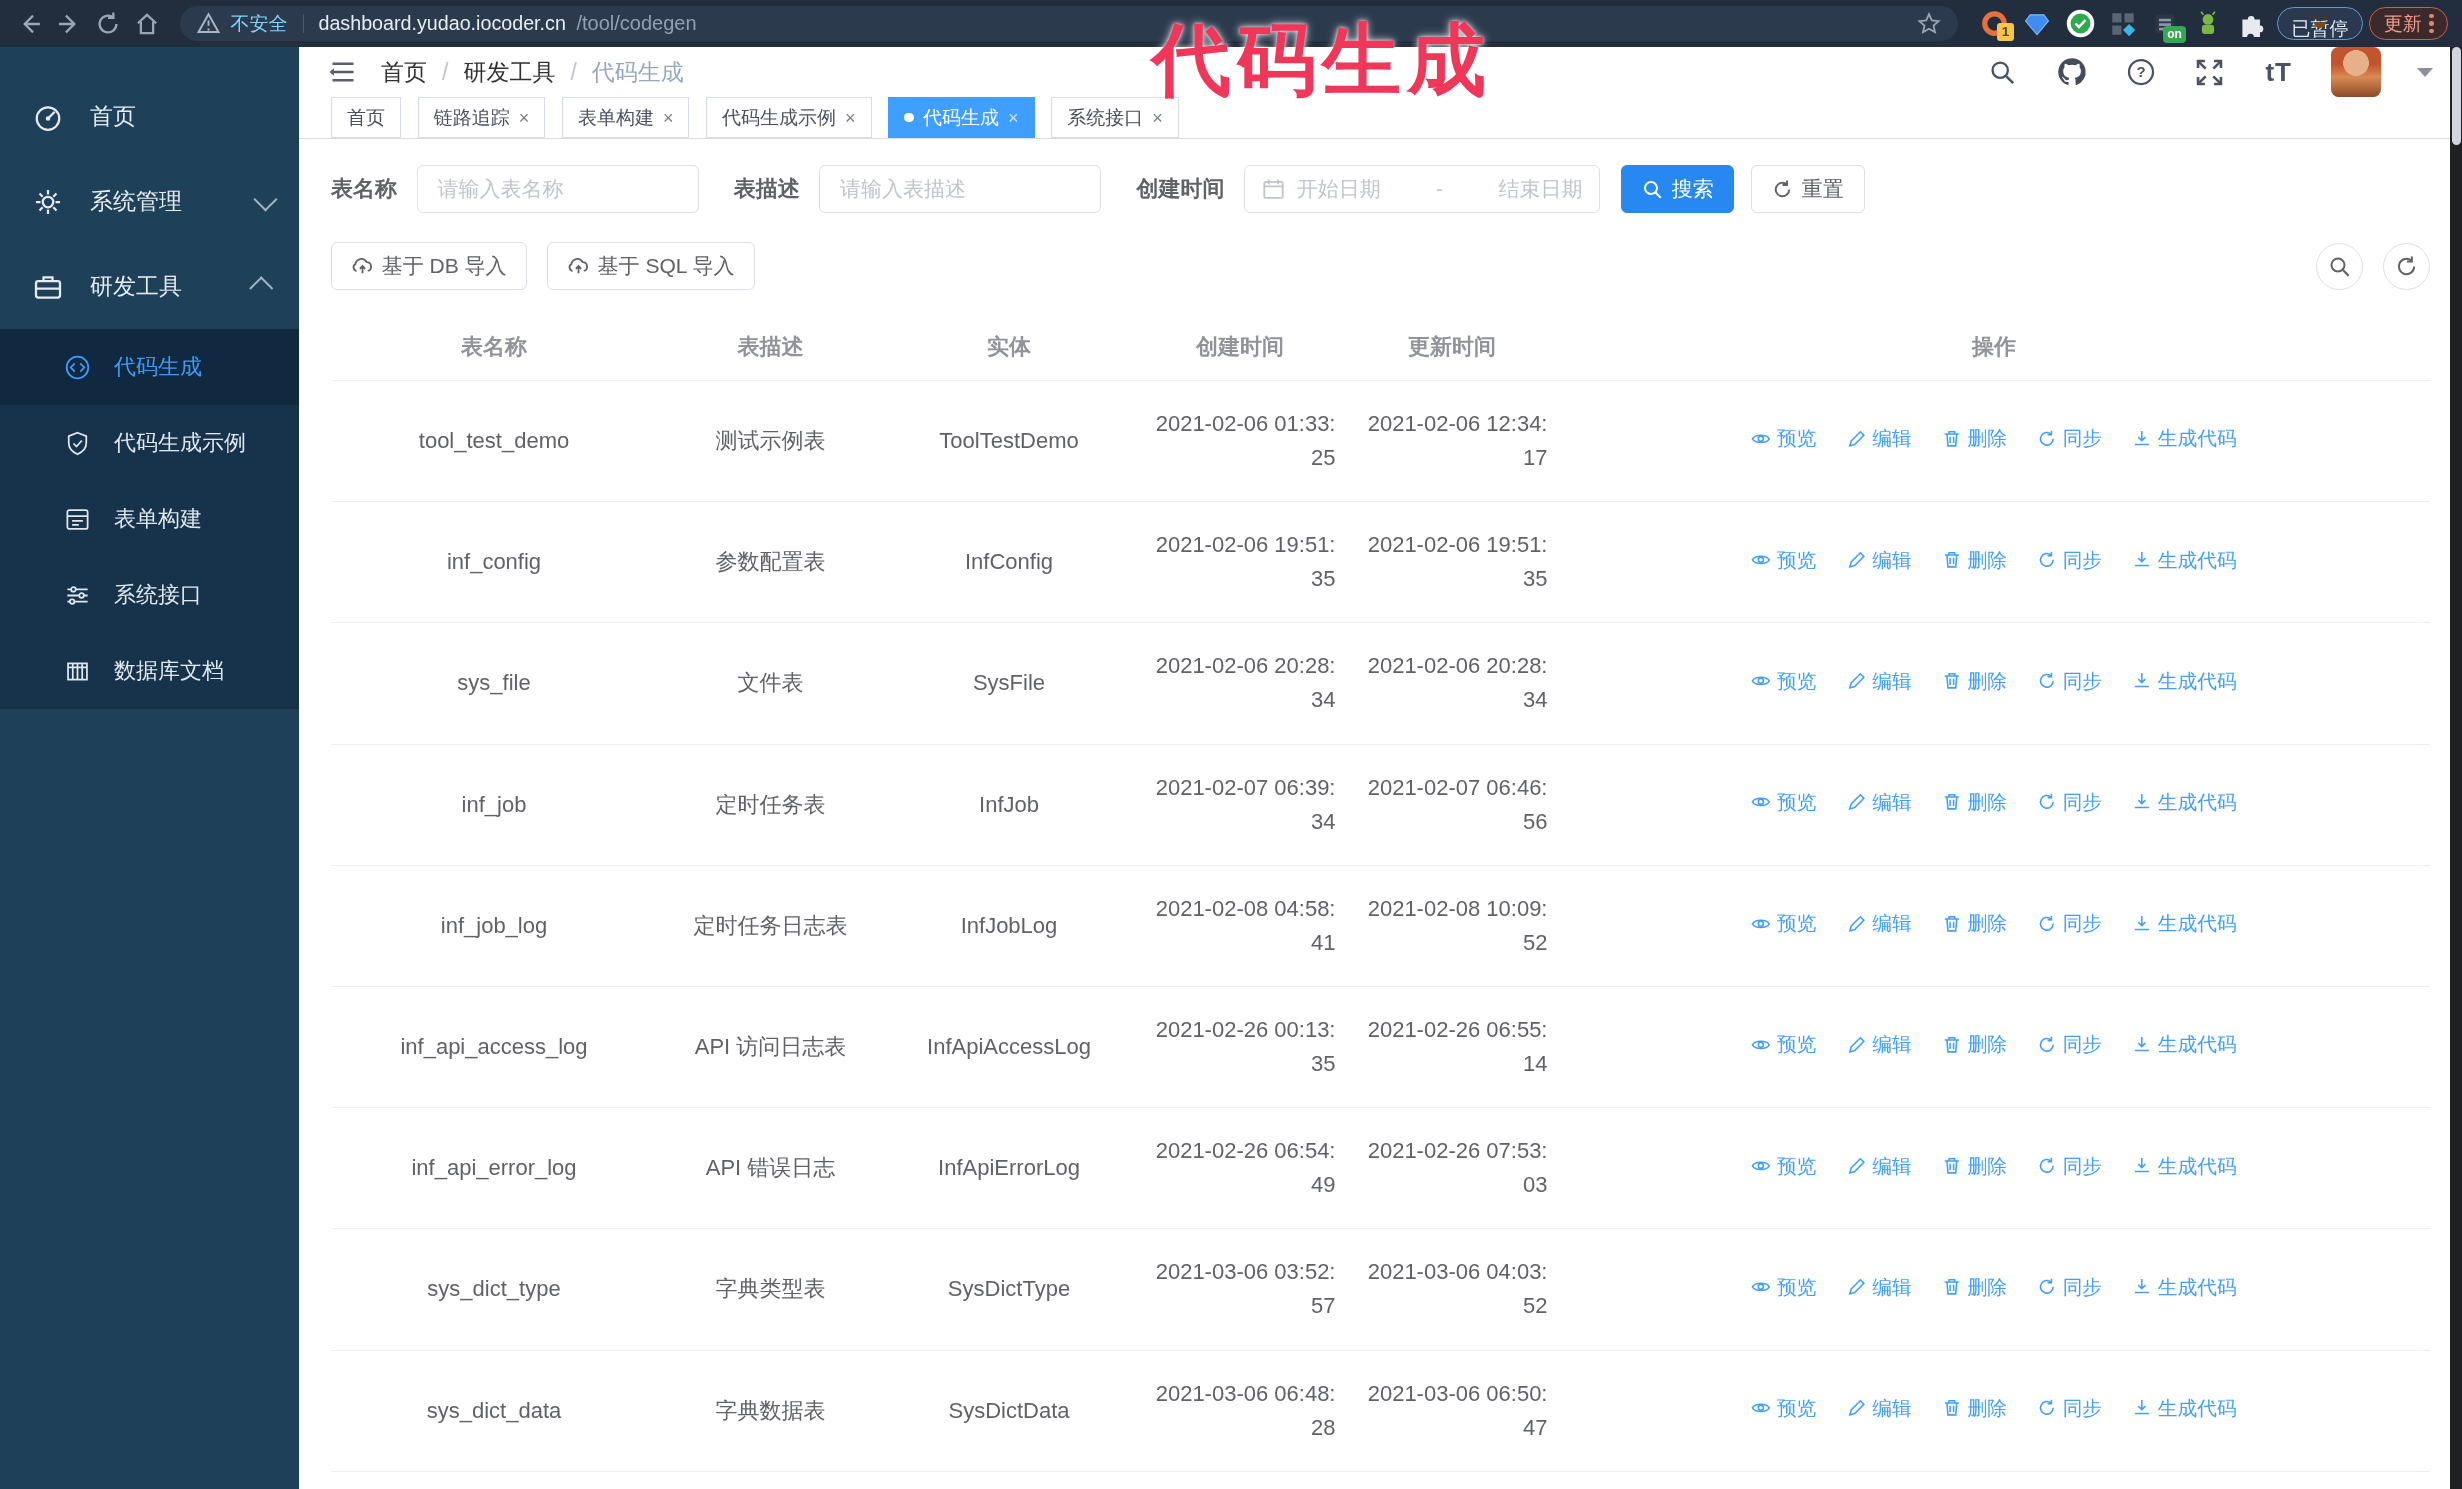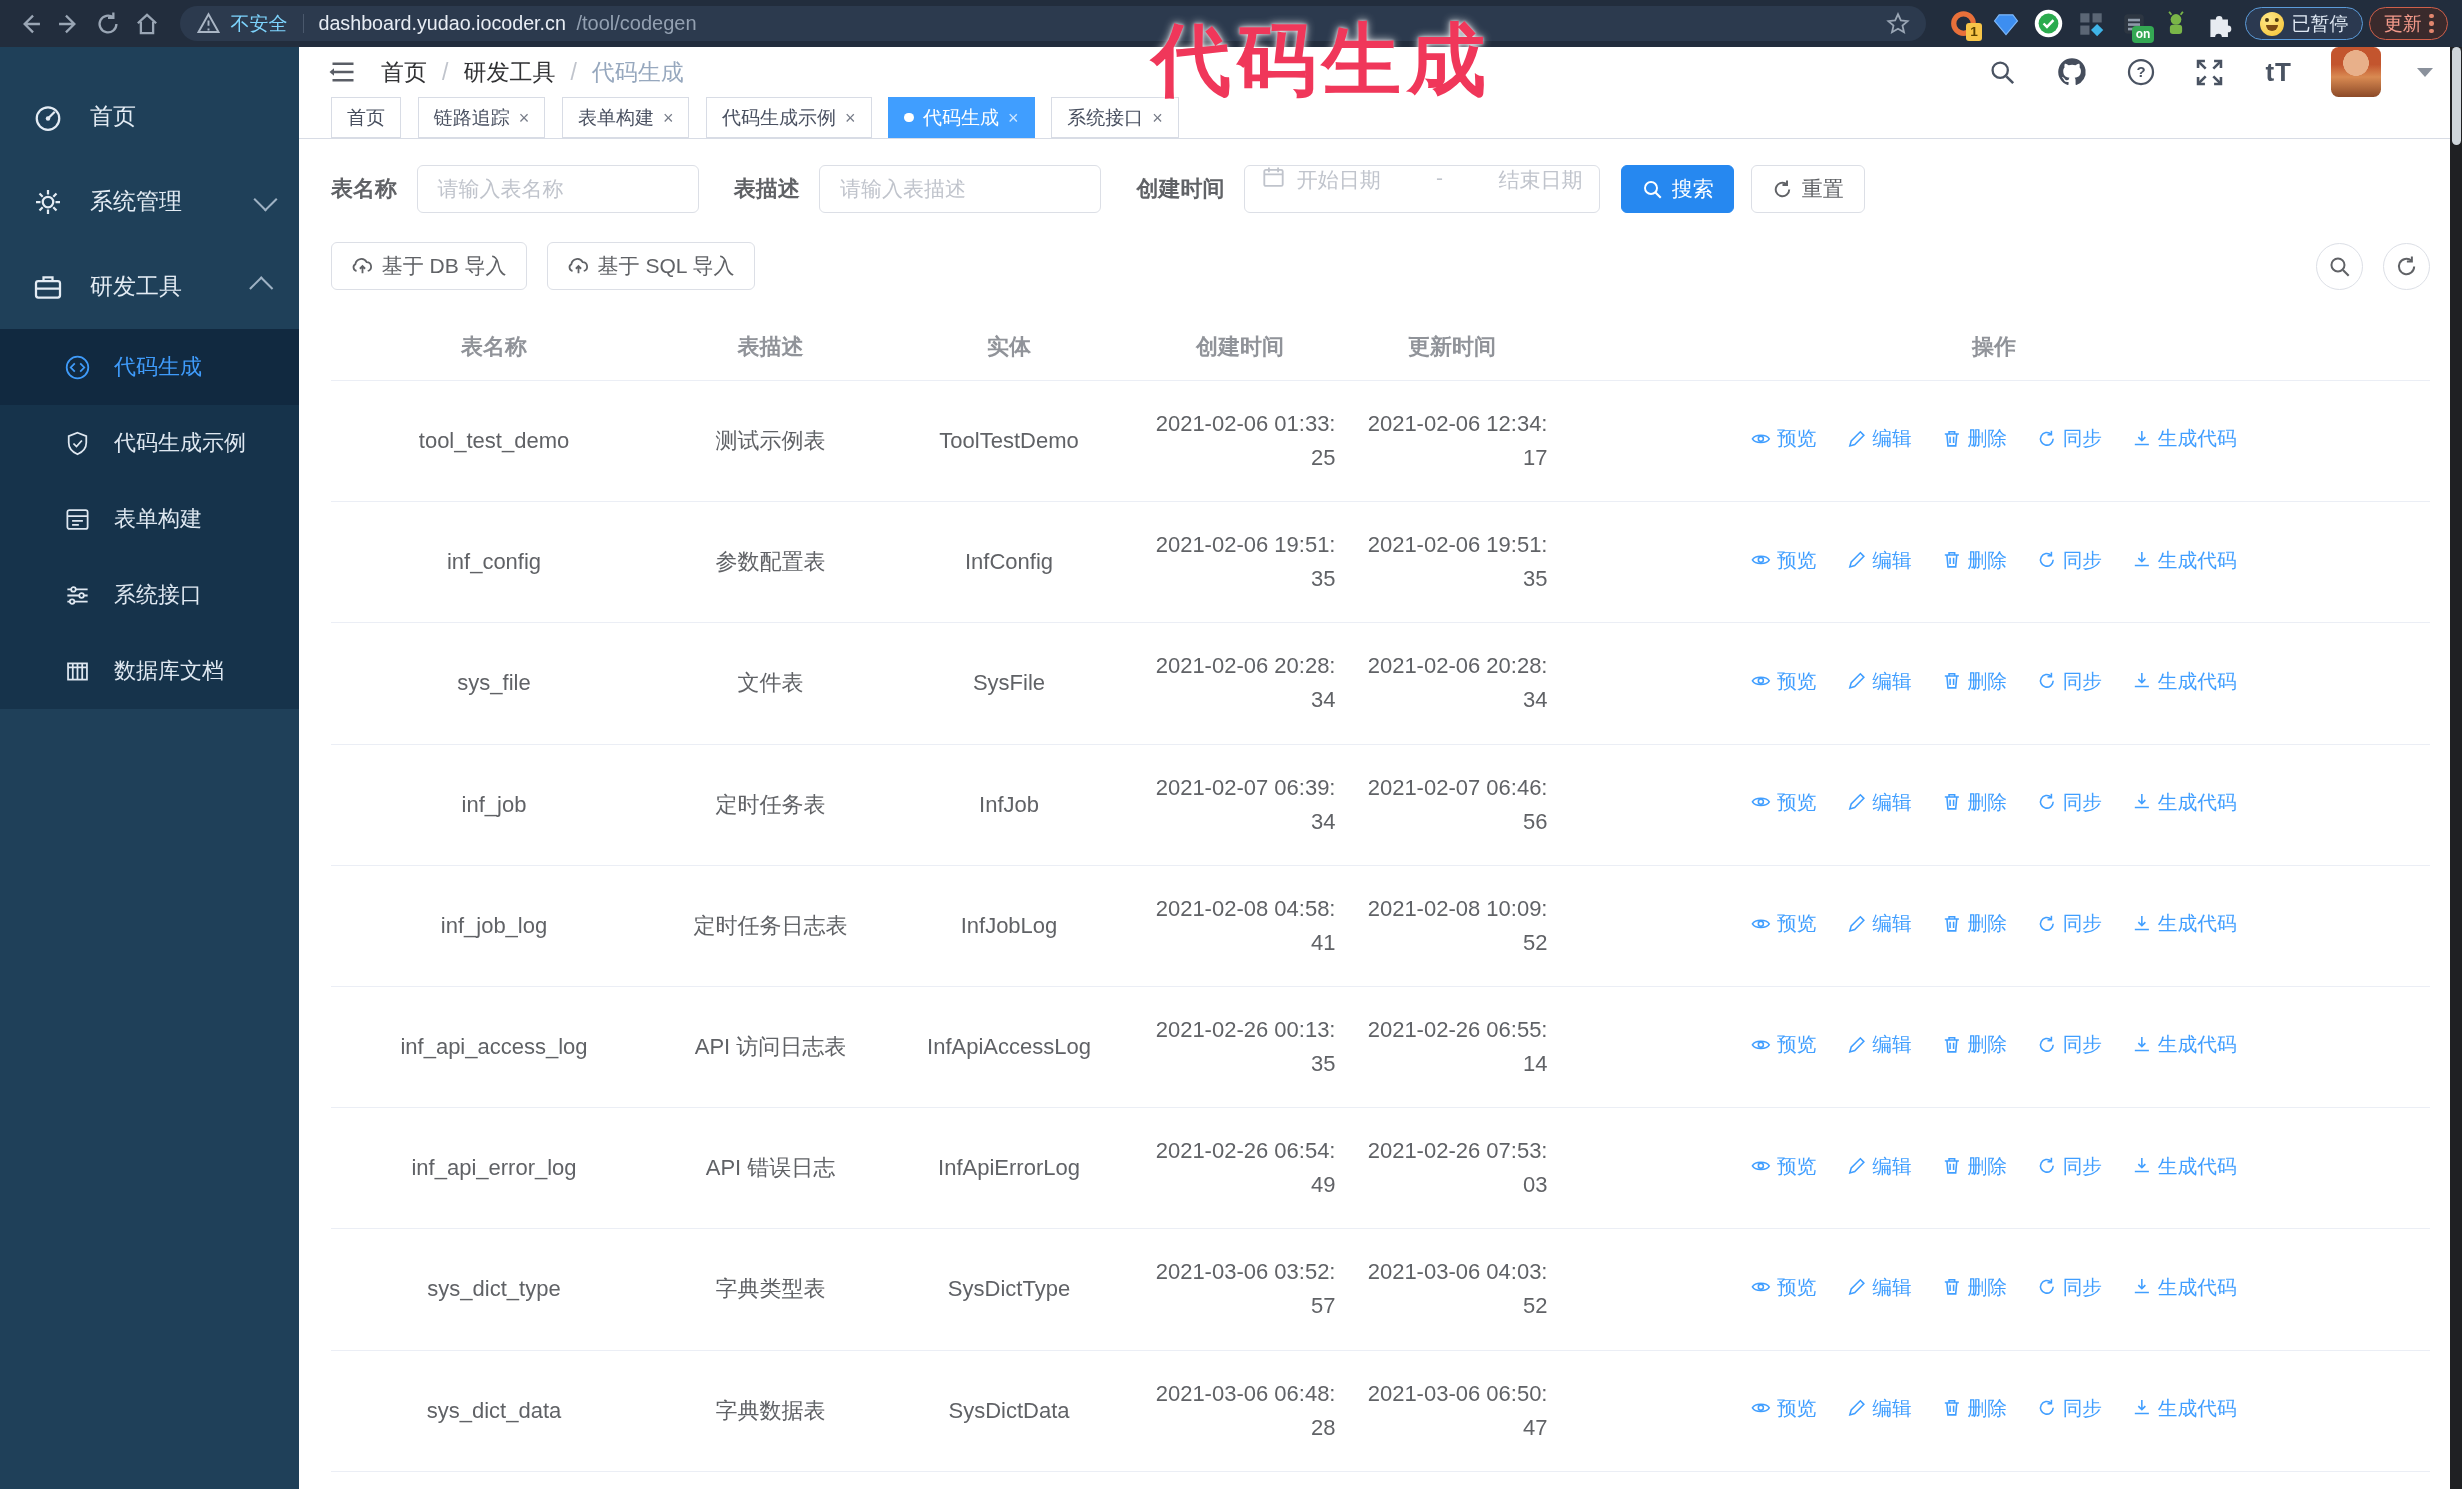--- a/index.html
+++ b/index.html
@@ -11,21 +11,21 @@
   .chrome { position:absolute; top:0; left:0; width:2462px; height:47px; background:#222d3d; display:flex; align-items:center; padding:0 13.6px; gap:6px; z-index:5; }
   .chrome .navbtn { width:33px; height:33px; border-radius:50%; display:flex; align-items:center; justify-content:center; flex-shrink:0; }
   .omnibox { flex:1; height:35px; margin:0 10.6px; background:#2c3a4e; border-radius:17.4px; display:flex; align-items:center; padding:0 16.7px; gap:10.6px; min-width:0; }
   .omnibox .sec-label { color:#7dd3fc; font-size:19px; }
   .omnibox .divider { width:0.8px; height:19.7px; background:#4a586c; margin:0 4.5px; }
   .omnibox .host { color:#e8edf4; font-size:19.7px; }
   .omnibox .path { color:#93a0b1; font-size:20px; }
   .omnibox .spacer { flex:1; }
   .ext-row { display:flex; align-items:center; gap:13.6px; padding:0 6px; }
   .pill { height:33px; border-radius:16.7px; display:flex; align-items:center; gap:7.6px; padding:0 13.6px; font-size:19px; }
-  .pill.paused { border:1.5px solid #5b9bd9; color:#dfe8f3; background:#2b3950; }
+  .pill.paused { border:1.5px solid #5b9bd9; color:#dfe8f3; background:#2b3950;flex-direction:column; }
   .pill.update { border:1.5px solid #cf5f4a; color:#f2998a; background:#3a2a2c; }
   .emoji-face { width:24px; height:24px; border-radius:50%; background:radial-gradient(circle at 35% 30%, #ffe98a, #f5c02e); position:relative; }
   .emoji-face::before { content:""; position:absolute; left:5.3px; top:6.8px; width:3.8px; height:3.8px; border-radius:50%; background:#503a10; box-shadow:9.8px 0 0 #503a10; }
   .emoji-face::after { content:""; position:absolute; left:6px; top:13.6px; width:12px; height:6px; border-radius:0 0 12px 12px; background:#7a4a14; }
   .kebab { display:flex; flex-direction:column; gap:3px; }
   .kebab i { width:4.5px; height:4.5px; border-radius:50%; background:#e2866e; }
   .ext-ic { width:29px; height:29px; display:flex; align-items:center; justify-content:center; position:relative; flex-shrink:0; }
   .badge-1 { position:absolute; right:-4.5px; bottom:-3px; background:#f7c548; color:#5a4200; font-size:13.6px; line-height:1; padding:2.3px 4.5px; border-radius:3px; font-weight:700; }
   .badge-on { position:absolute; right:-6px; bottom:-4.5px; background:#34a853; color:#fff; font-size:12px; line-height:1; padding:2.3px 3.8px; border-radius:4px; font-weight:700; }
 
@@ -77,21 +77,21 @@
   .tag.active .dot { display:inline-block; }
   .tag .tclose { font-size:18px; line-height:1; opacity:.75; }
 
   
   .content { flex:1; padding:26px 32px 0 32px; display:flex; flex-direction:column; min-width:0; }
   .filters { display:flex; align-items:center; gap:0; }
   .f-label { font-size:22px; color:#606266; font-weight:600; margin-right:19.7px; white-space:nowrap; }
   .inp { width:282px; height:48px; border:0.8px solid #dcdfe6; border-radius:6px; padding:0 19.7px; font-size:21px; color:#606266; background:#fff; outline:none; font-family:inherit; }
   .inp::placeholder { color:#c0c4cc; }
   .gap1 { width:35px; }
-  .daterange { width:356px; height:48px; border:0.8px solid #dcdfe6; border-radius:6px; display:flex; padding:0 16.7px; gap:12px; }
+  .daterange { width:356px; height:48px; border:0.8px solid #dcdfe6; border-radius:6px; display:flex; align-items:center; padding:0 16.7px; gap:12px; }
   .daterange .ph { color:#c0c4cc; font-size:21px; }
   .daterange .rsep { color:#c0c4cc; font-size:21px; flex:1; text-align:center; }
   .btn { height:48px; border-radius:6px; display:inline-flex; align-items:center; gap:9px; font-size:21px; padding:0 19.7px; cursor:pointer; border:0.8px solid #dcdfe6; background:#fff; color:#606266; white-space:nowrap; font-family:inherit; }
   .btn.primary { background:#2688f0; border-color:#2688f0; color:#fff; }
   .toolbar { margin-top:29px; display:flex; align-items:center; gap:19.7px; }
   .round-wrap { margin-left:auto; display:flex; gap:19.7px; }
   .round-btn { width:47px; height:47px; border-radius:50%; border:0.8px solid #dcdfe6; background:#fff; display:flex; align-items:center; justify-content:center; cursor:pointer; }
 
   
   table { margin-top:24px; width:100%; border-collapse:collapse; table-layout:fixed; }

